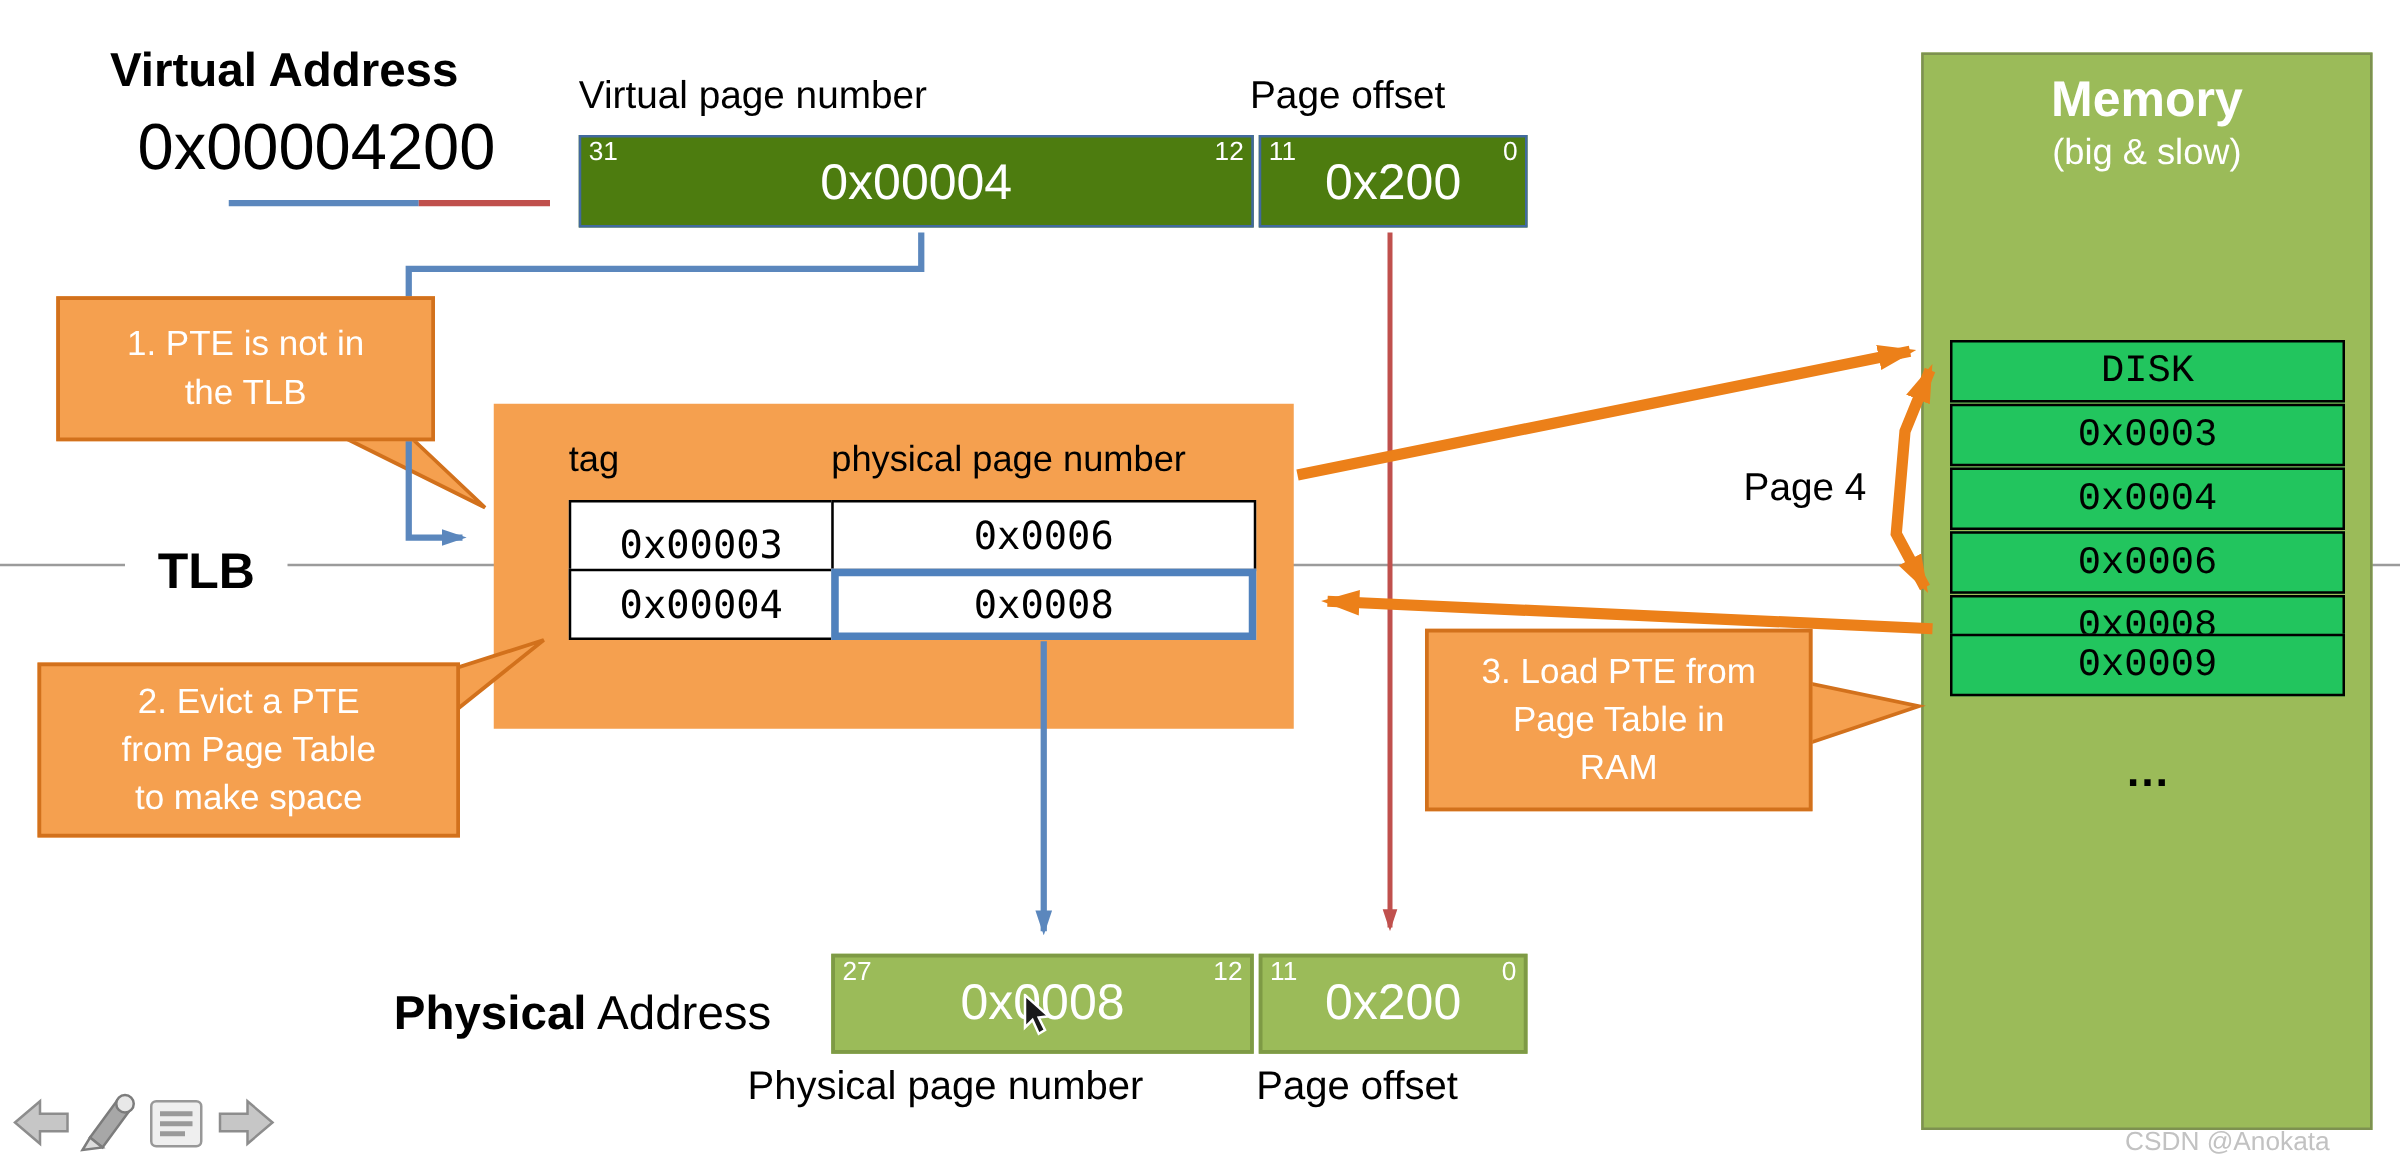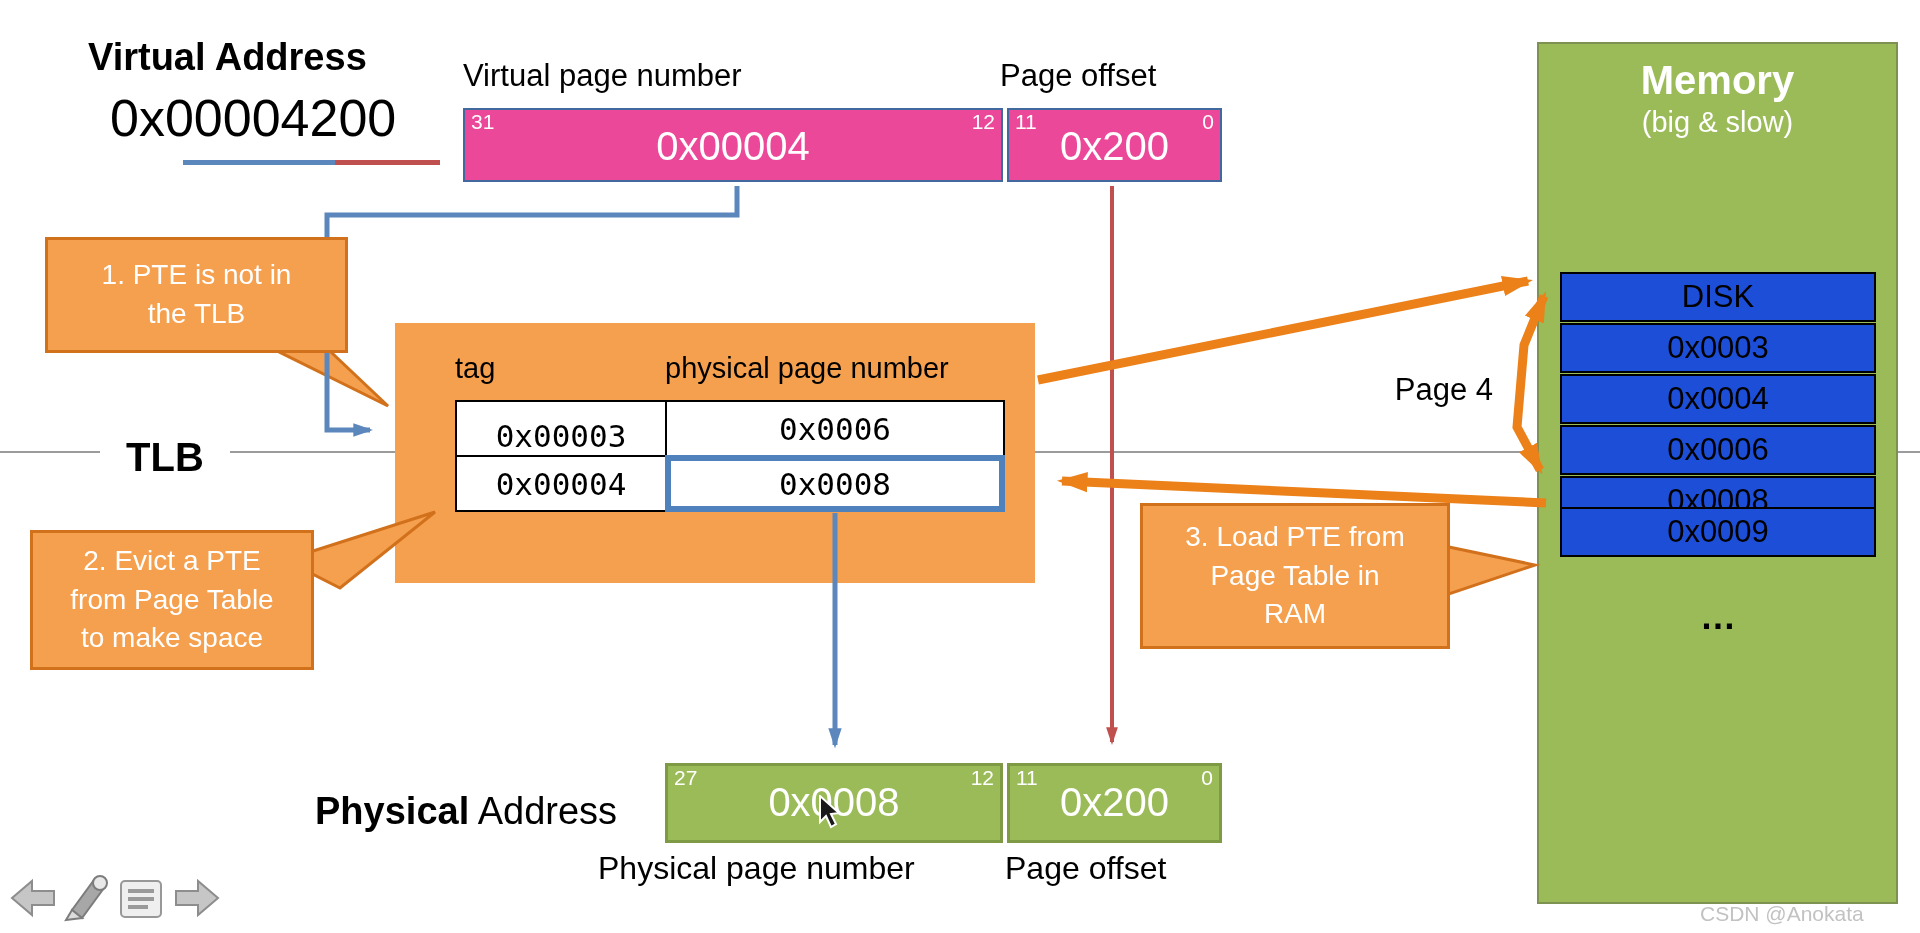--- a/index.html
+++ b/index.html
@@ -3,43 +3,43 @@
 <meta charset="utf-8">
 <style>
   html,body{margin:0;padding:0;background:#fff;}
   #canvas{position:relative;width:1920px;height:933px;background:#fff;overflow:hidden;
           font-family:"Liberation Sans",sans-serif;}
   .abs{position:absolute;}
   .ctr{}
   
   #gray-rule{left:0;top:451px;width:1920px;height:2px;background:#9b9b9b;z-index:1;}
   
-  .bluebox{background:#ec4899;border:2px solid #41699e;color:#fff;z-index:2;box-sizing:border-box;}
+  .bluebox{background:#4d7c0f;border:2px solid #41699e;color:#fff;z-index:2;box-sizing:border-box;}
   .bitnum{position:absolute;top:1px;font-size:21px;color:#fff;line-height:1;}
   .bit-l{left:6px;} .bit-r{right:6px;}
   .boxval{width:100%;text-align:center;font-size:40px;color:#fff;margin-top:14px;}
   .fieldlabel{font-size:31px;color:#000;z-index:2;}
   
   .greenbox{background:#9bbb59;border:3px solid #7e9a45;color:#fff;z-index:2;box-sizing:border-box;}
   
   #tlb-box{left:395px;top:323px;width:640px;height:260px;background:#f5a04f;z-index:2;}
   .tlb-hdr{top:352px;font-size:29px;color:#000;z-index:3;}
   .cell{background:#fff;border:2px solid #000;font-family:"DejaVu Sans Mono",monospace;
         font-size:31px;color:#000;text-align:center;z-index:3;box-sizing:border-box;
         display:flex;align-items:center;justify-content:center;}
   .cell-hl{border:6px solid #4f81bd;}
   
   .callout{background:#f5a04f;border:3px solid #d2711c;color:#fff;z-index:6;box-sizing:border-box;
            display:flex;flex-direction:column;align-items:center;justify-content:center;
            font-size:28px;line-height:1.38;text-align:center;}
   
   #mem-box{left:1537px;top:42px;width:361px;height:862px;background:#9bbb59;
            border:2px solid #7d9150;z-index:2;box-sizing:border-box;}
-  .memcell{left:1560px;width:316px;height:50px;background:#1d4ed8;border:2px solid #000;
-           font-family:Liberation Sans, sans-serif;font-size:31px;color:#000;z-index:3;
+  .memcell{left:1560px;width:316px;height:50px;background:#22c55e;border:2px solid #000;
+           font-family:Liberation Mono, monospace;font-size:31px;color:#000;z-index:3;
            box-sizing:border-box;display:flex;align-items:center;justify-content:center;}
   
   #va-title{left:88px;top:36px;font-size:38px;font-weight:bold;color:#000;z-index:2;}
   #va-value{left:110px;top:88px;font-size:52px;color:#000;z-index:2;}
   #tlb-label{left:100px;top:435px;width:130px;font-size:40px;font-weight:bold;color:#000;
              background:#fff;text-align:center;z-index:2;}
   #page4{left:1378px;top:372px;width:132px;font-size:31px;color:#000;z-index:2;text-align:center;}
   #mem-title{left:1537px;top:58px;width:361px;font-size:40px;font-weight:bold;color:#fff;z-index:3;text-align:center;}
   #mem-sub{left:1537px;top:106px;width:361px;font-size:29px;color:#fff;z-index:3;text-align:center;}
   #mem-ellipsis{left:1560px;top:596px;width:316px;font-size:36px;font-weight:bold;color:#000;z-index:3;text-align:center;}
@@ -92,21 +92,21 @@
   <svg id="tails" class="layer" width="1920" height="933">
     <polygon points="245,335 388,406 315,337" fill="#f5a04f" stroke="#d2711c" stroke-width="3"></polygon>
     <polygon points="285,560 435,512 340,588" fill="#f5a04f" stroke="#d2711c" stroke-width="3"></polygon>
     <polygon points="1425,542 1535,565 1425,602" fill="#f5a04f" stroke="#d2711c" stroke-width="3"></polygon>
   </svg>
 
   <div class="abs callout" style="left:45px;top:237px;width:303px;height:116px;">
     <div>1. PTE is not in</div>
     <div>the TLB</div>
   </div>
-  <div class="abs callout" style="left:30px;top:530px;width:284px;height:140px;">
+  <div class="abs callout" style="left:30px;top:530px;width:338px;height:140px;">
     <div>2. Evict a PTE</div>
     <div>from Page Table</div>
     <div>to make space</div>
   </div>
   <div class="abs callout" style="left:1140px;top:503px;width:310px;height:146px;">
     <div>3. Load PTE from</div>
     <div>Page Table in</div>
     <div>RAM</div>
   </div>
 

